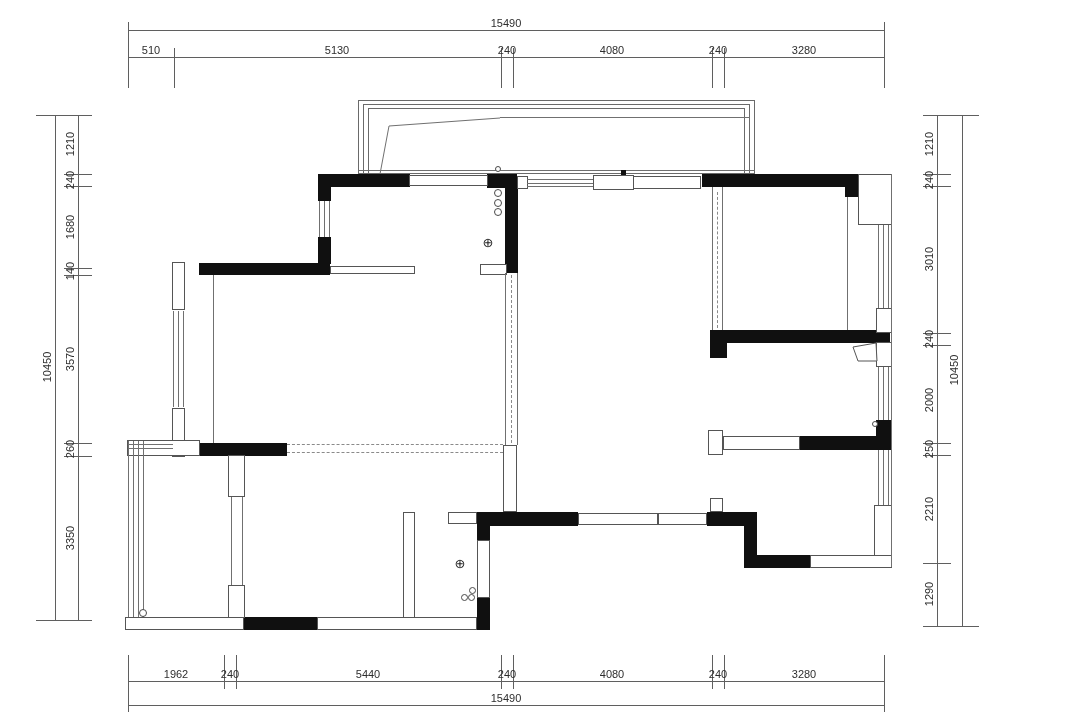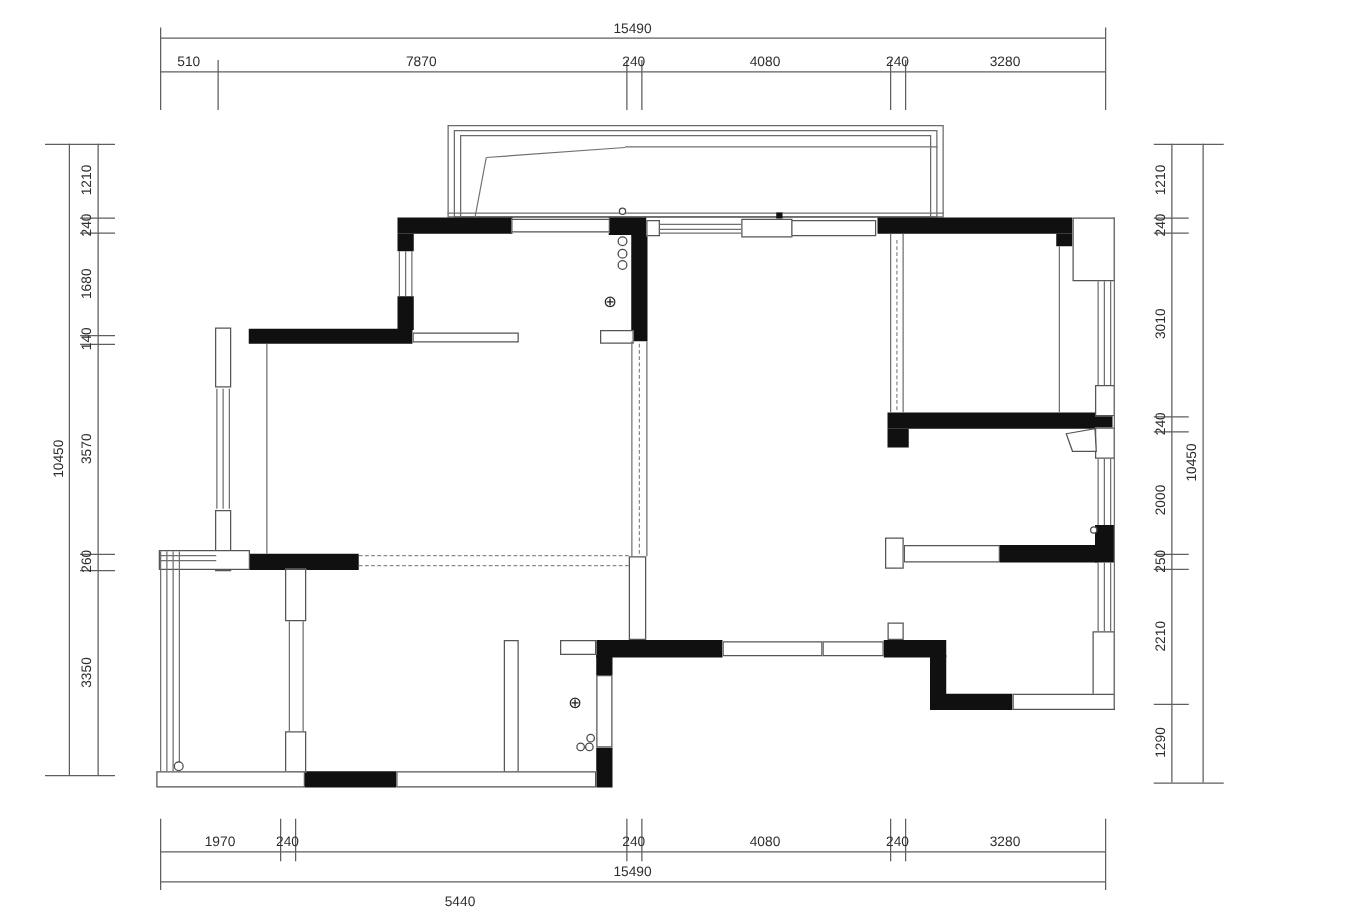--- a/index.html
+++ b/index.html
@@ -150,39 +150,39 @@
   <div class="dim" style="left:128px;top:57px;width:756px;height:1px;"></div>
   <div class="dim" style="left:128px;top:22px;width:1px;height:66px;"></div>
   <div class="dim" style="left:884px;top:22px;width:1px;height:66px;"></div>
   <div class="dim" style="left:174px;top:48px;width:1px;height:40px;"></div>
   <div class="dim" style="left:501px;top:48px;width:1px;height:40px;"></div>
   <div class="dim" style="left:513px;top:48px;width:1px;height:40px;"></div>
   <div class="dim" style="left:712px;top:48px;width:1px;height:40px;"></div>
   <div class="dim" style="left:724px;top:48px;width:1px;height:40px;"></div>
   <span class="dlab" style="left:506px;top:23px;">15490</span>
   <span class="dlab" style="left:151px;top:50px;">510</span>
-  <span class="dlab" style="left:337px;top:50px;">7870</span>
+  <span class="dlab" style="left:337px;top:50px;">5130</span>
   <span class="dlab" style="left:507px;top:50px;">240</span>
   <span class="dlab" style="left:612px;top:50px;">4080</span>
   <span class="dlab" style="left:718px;top:50px;">240</span>
   <span class="dlab" style="left:804px;top:50px;">3280</span>
 
   <div class="dim" style="left:128px;top:681px;width:756px;height:1px;"></div>
   <div class="dim" style="left:128px;top:705px;width:756px;height:1px;"></div>
   <div class="dim" style="left:128px;top:655px;width:1px;height:57px;"></div>
   <div class="dim" style="left:884px;top:655px;width:1px;height:57px;"></div>
   <div class="dim" style="left:224px;top:655px;width:1px;height:34px;"></div>
   <div class="dim" style="left:236px;top:655px;width:1px;height:34px;"></div>
   <div class="dim" style="left:501px;top:655px;width:1px;height:34px;"></div>
   <div class="dim" style="left:513px;top:655px;width:1px;height:34px;"></div>
   <div class="dim" style="left:712px;top:655px;width:1px;height:34px;"></div>
   <div class="dim" style="left:724px;top:655px;width:1px;height:34px;"></div>
-  <span class="dlab" style="left:176px;top:674px;">1970</span>
+  <span class="dlab" style="left:176px;top:674px;">1962</span>
   <span class="dlab" style="left:230px;top:674px;">240</span>
-  <span class="dlab" style="left:368px;top:674px;margin-top:48px;">5440</span>
+  <span class="dlab" style="left:368px;top:674px;">5440</span>
   <span class="dlab" style="left:507px;top:674px;">240</span>
   <span class="dlab" style="left:612px;top:674px;">4080</span>
   <span class="dlab" style="left:718px;top:674px;">240</span>
   <span class="dlab" style="left:804px;top:674px;">3280</span>
   <span class="dlab" style="left:506px;top:698px;">15490</span>
 
   <div class="dim" style="left:55px;top:115px;width:1px;height:505px;"></div>
   <div class="dim" style="left:78px;top:115px;width:1px;height:505px;"></div>
   <div class="dim" style="left:36px;top:115px;width:56px;height:1px;"></div>
   <div class="dim" style="left:36px;top:620px;width:56px;height:1px;"></div>

